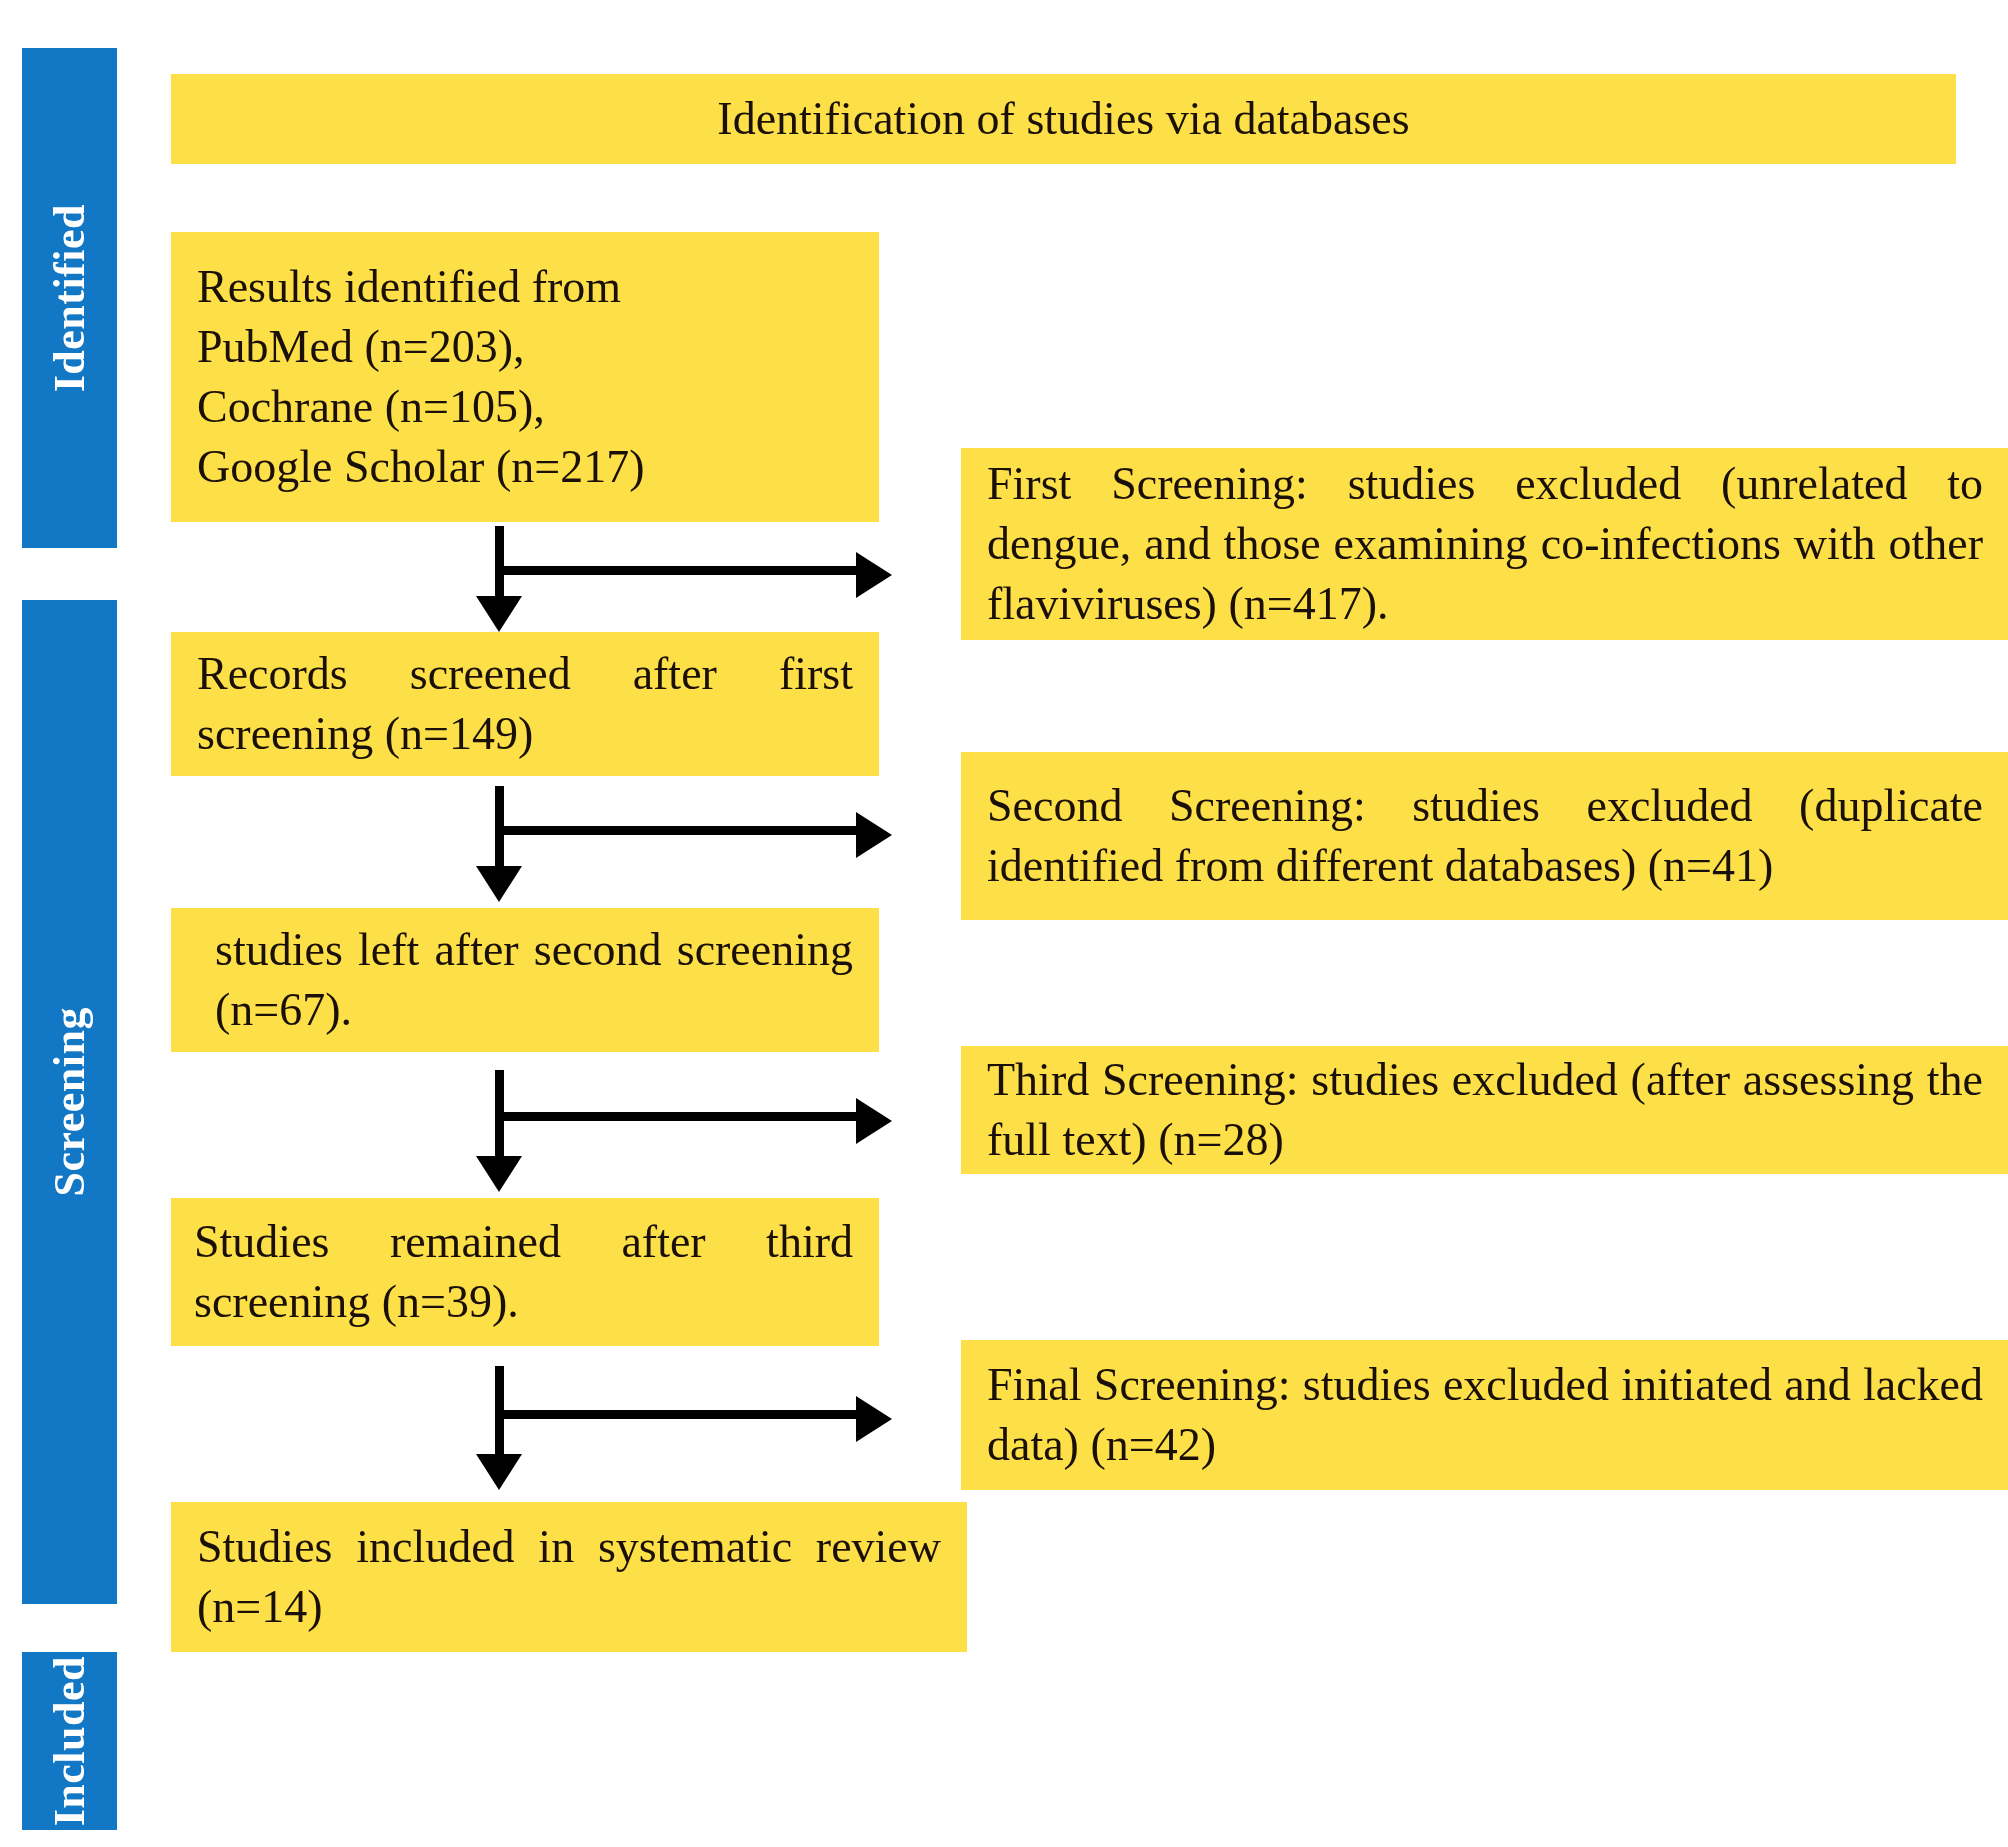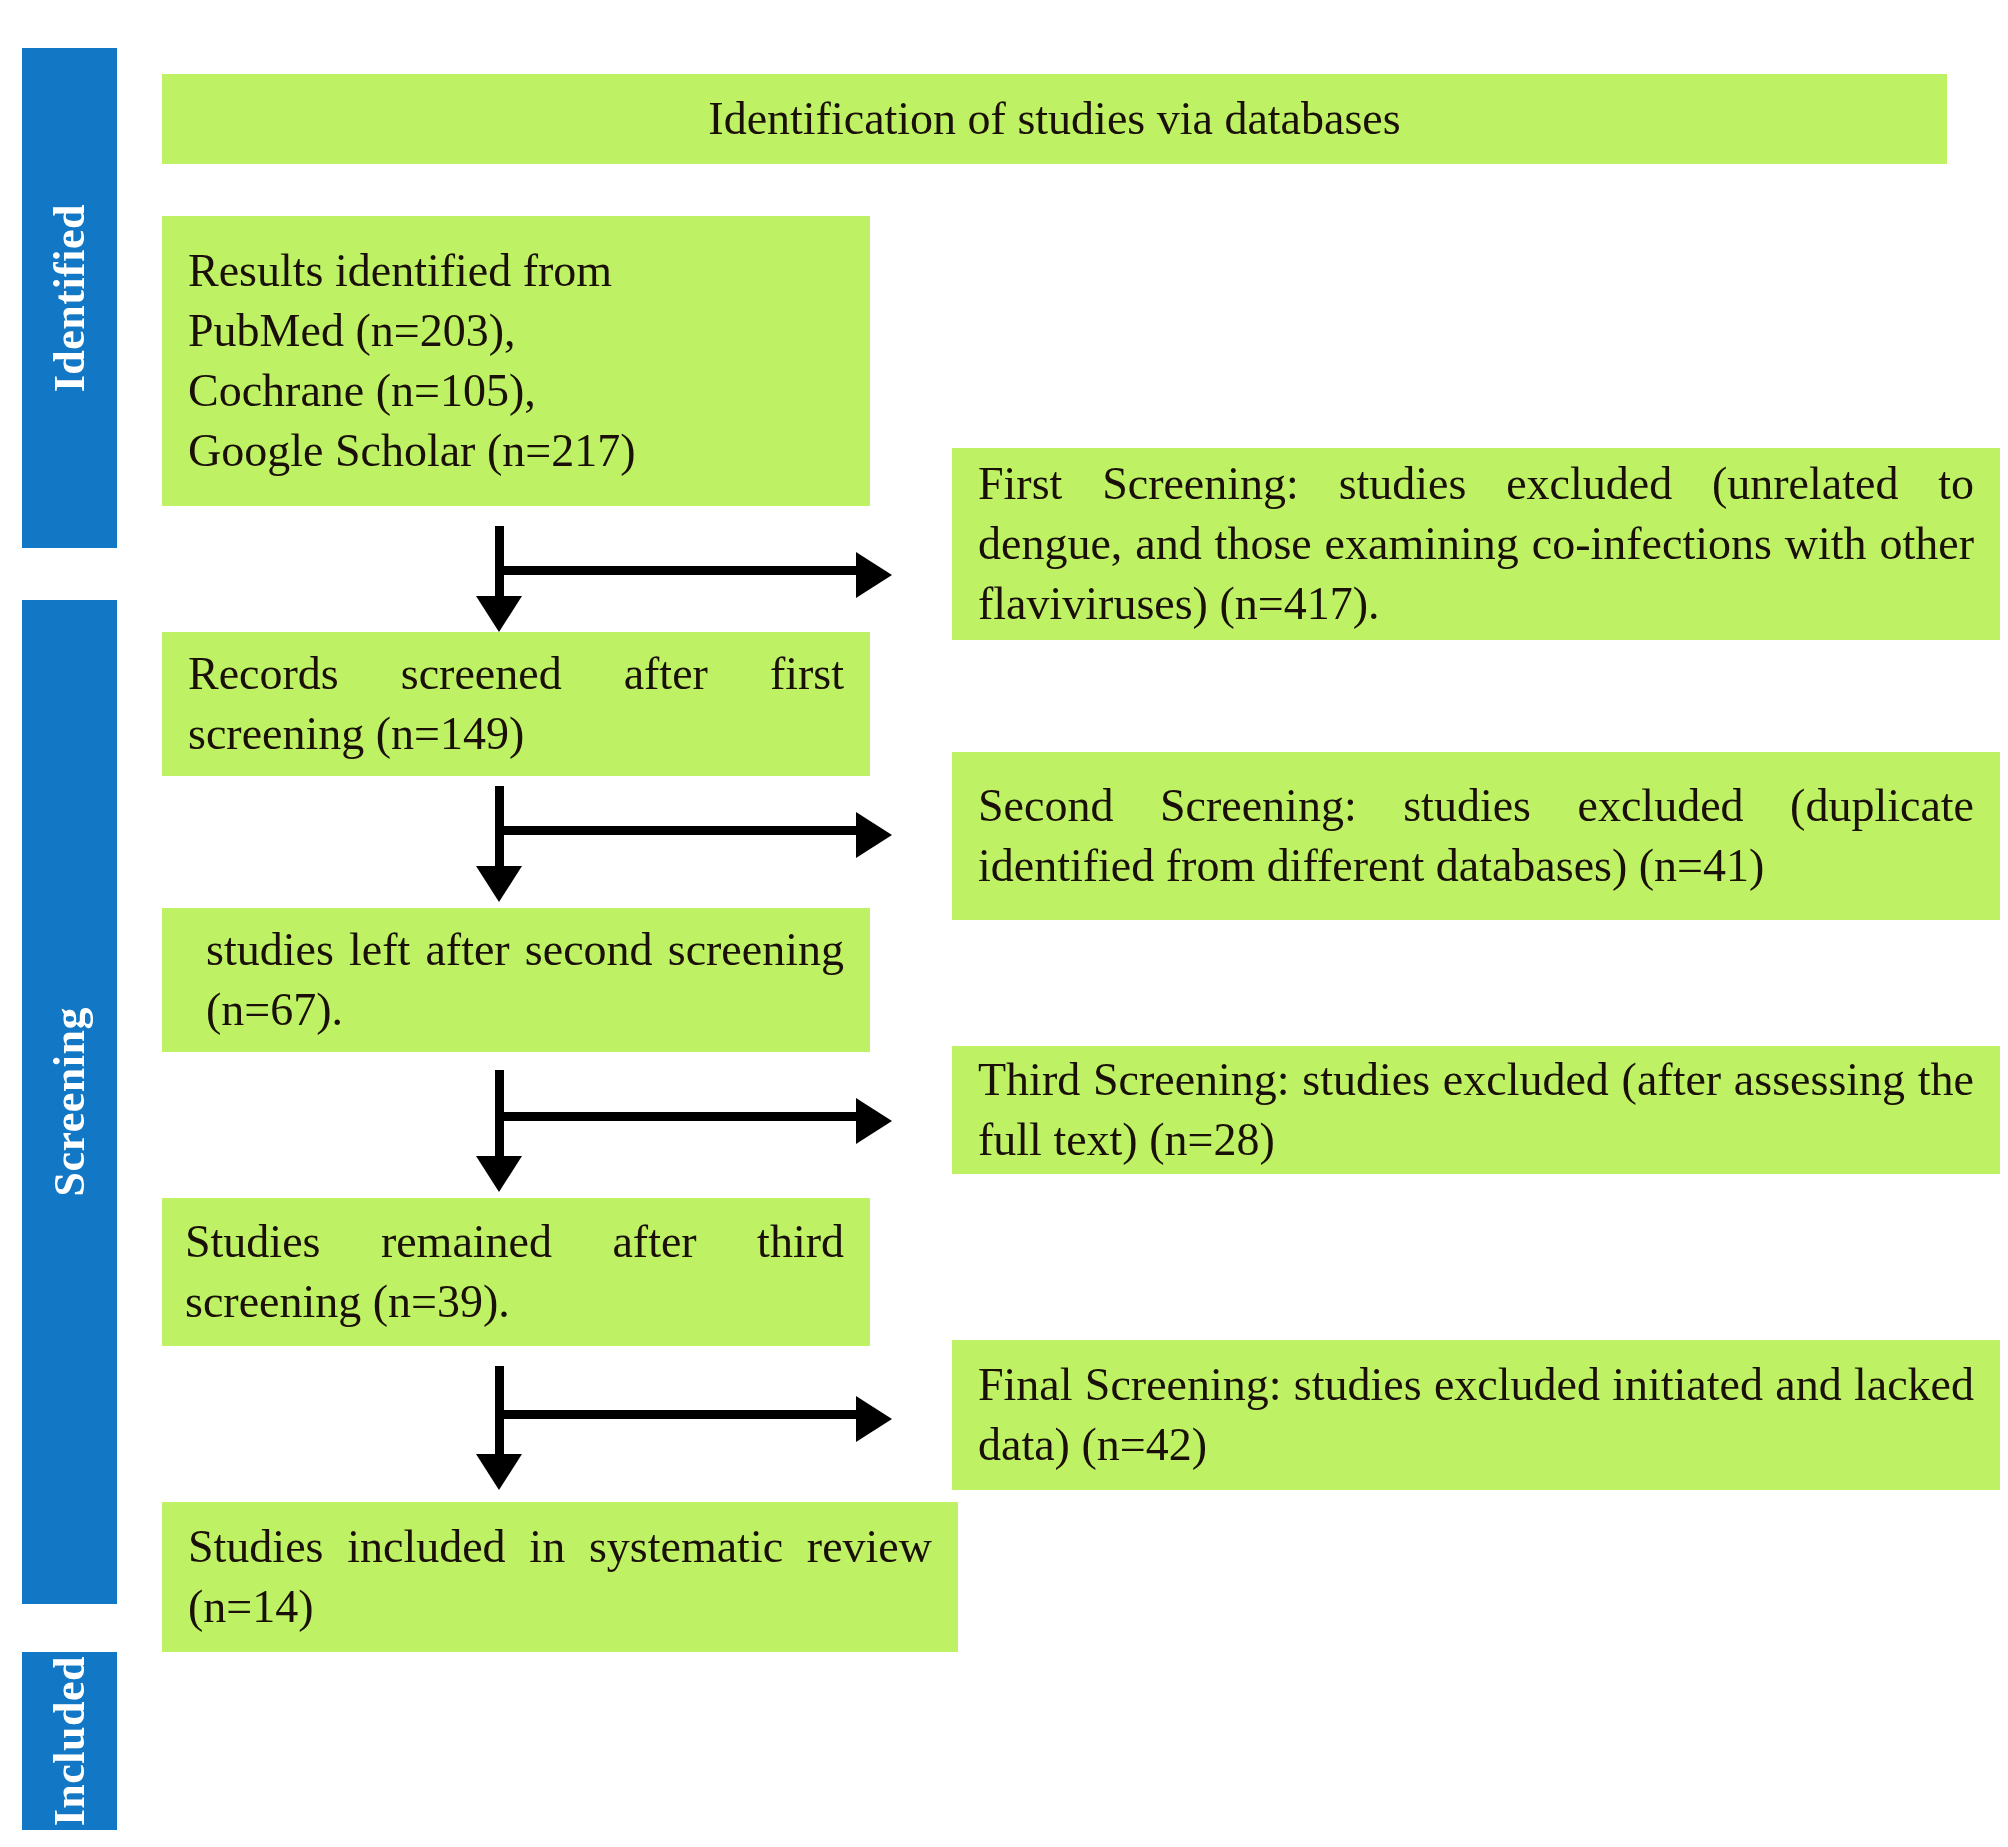--- a/index.html
+++ b/index.html
@@ -35,26 +35,27 @@
     letter-spacing: 0.5px;
     white-space: nowrap;
     writing-mode: vertical-rl;
     transform: rotate(180deg);
     font-family: "Liberation Serif", "DejaVu Serif", serif;
   }
 
   
   .obox {
     position: absolute;
-    background: #bef264;
+    background: #fde047;
     color: #1a1008;
     font-size: 46px;
     line-height: 1.30;
     box-sizing: border-box;
     font-family: "Liberation Serif", "DejaVu Serif", serif;
+    margin-left: 9px;
   }
   .obox .txt {
     display: block;
     white-space: pre-line;
   }
   .obox.center {
     display: flex;
     align-items: center;
     justify-content: center;
     text-align: center;
@@ -114,21 +115,21 @@
   </div>
 
   <div class="stage-bar" style="top:1652px; height:178px;">
     <span class="stage-label">Included</span>
   </div>
 
   <div class="obox center" style="left:162px; top:74px; width:1785px; height:90px;">
     <span class="txt">Identification of studies via databases</span>
   </div>
 
-  <div class="obox pad leftal" style="left:162px; top:216px; width:708px; height:290px;">
+  <div class="obox pad leftal" style="left:162px; top:232px; width:708px; height:290px;">
     <span class="txt">Results identified from
 PubMed (n=203),
 Cochrane (n=105),
 Google Scholar (n=217)</span>
   </div>
 
   <div class="obox pad justify" style="left:162px; top:632px; width:708px; height:144px;">
     <span class="txt">Records screened after first screening (n=149)</span>
   </div>
 

